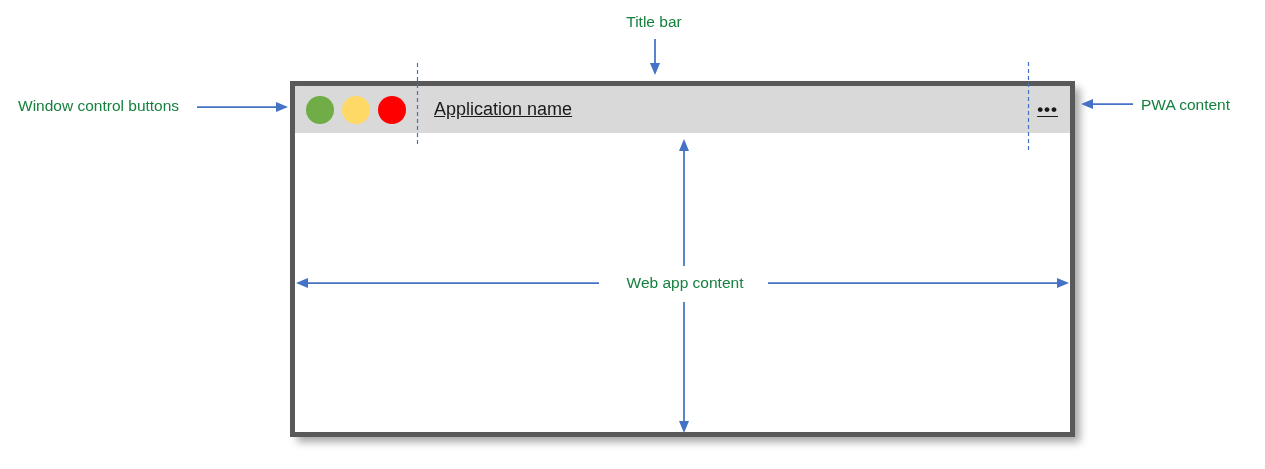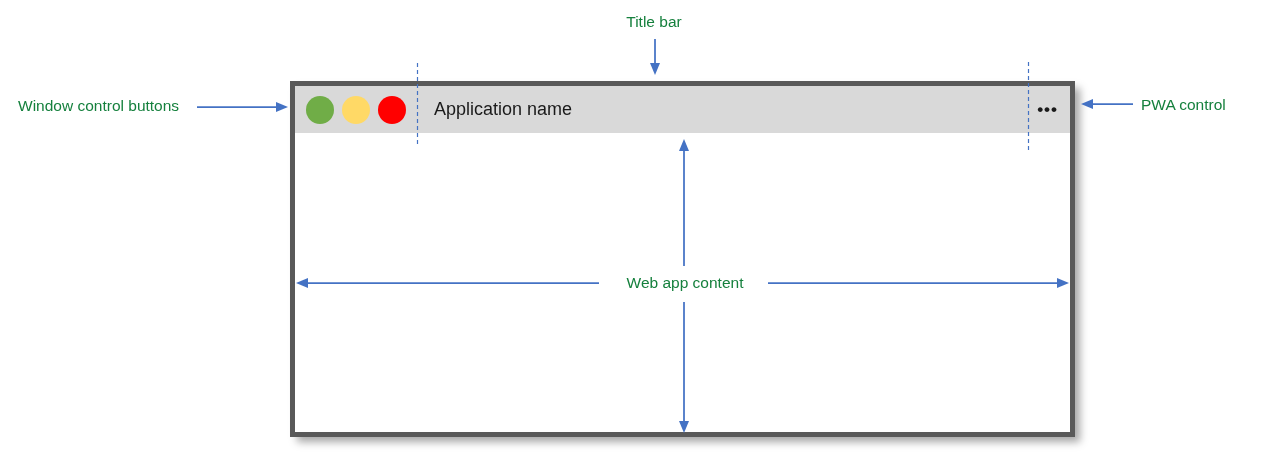--- a/index.html
+++ b/index.html
@@ -22,20 +22,21 @@
     background: #ffffff;
     box-shadow: 6px 6px 8px -1px rgba(0,0,0,0.35);
   }
   .titlebar {
     position: absolute;
     left: 0; top: 0; right: 0;
     height: 47px;
     background: #D9D9D9;
     display: flex;
     align-items: center;
+    text-decoration: underline;
   }
   .traffic-lights {
     display: flex;
     align-items: center;
     gap: 8px;
     margin-left: 11px;
   }
   .dot {
     width: 28px; height: 28px;
     border-radius: 50%;
@@ -135,17 +136,17 @@
       <line x1="684" y1="150" x2="684" y2="266" stroke="#4472C4" stroke-width="1.75"></line>
       <line x1="684" y1="302" x2="684" y2="422" stroke="#4472C4" stroke-width="1.75"></line>
       <polygon points="684,433 679,421 689,421" fill="#4472C4"></polygon>
     </g>
   </svg>
 
   <div class="callout label-title-bar">Title bar</div>
 
   <div class="callout label-window-controls">Window control buttons</div>
 
-  <div class="callout label-pwa-buttons">PWA control</div>
+  <div class="callout label-pwa-buttons">PWA content</div>
 
   <div class="callout label-web-app-content">Web app content</div>
 
 </div>
 
 </body></html>

